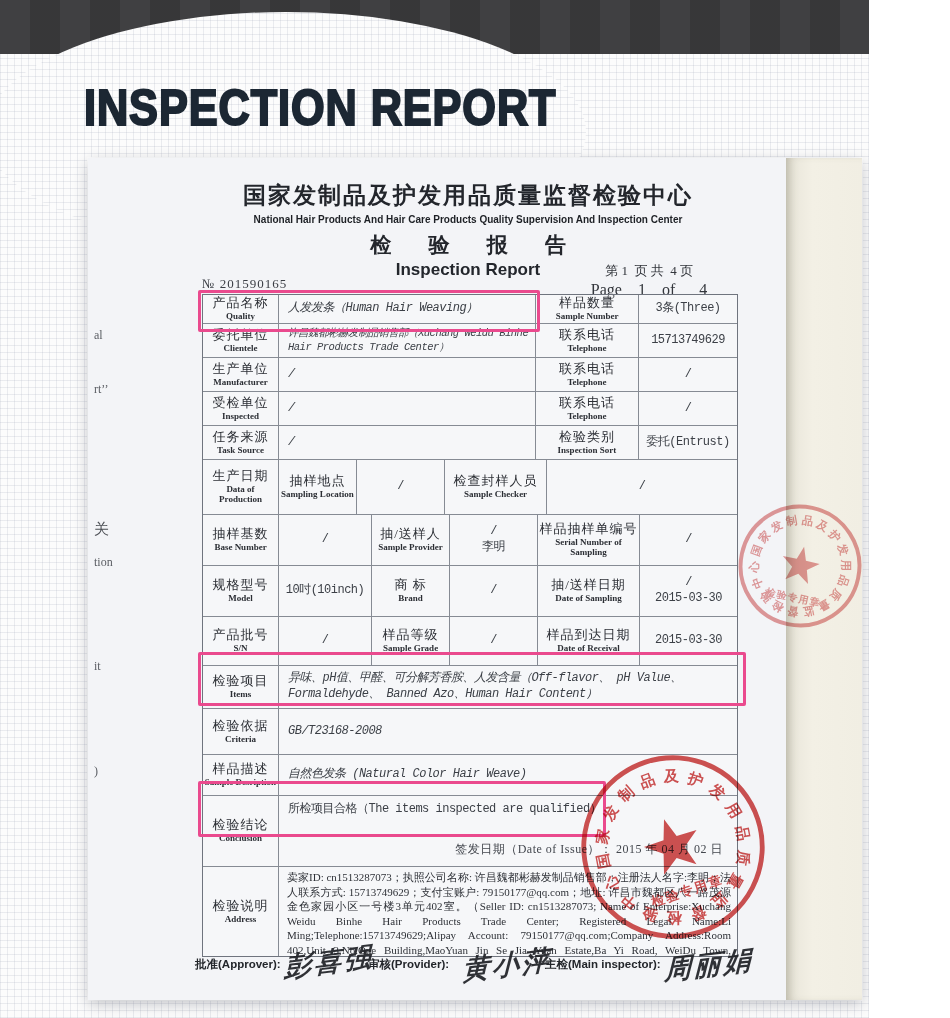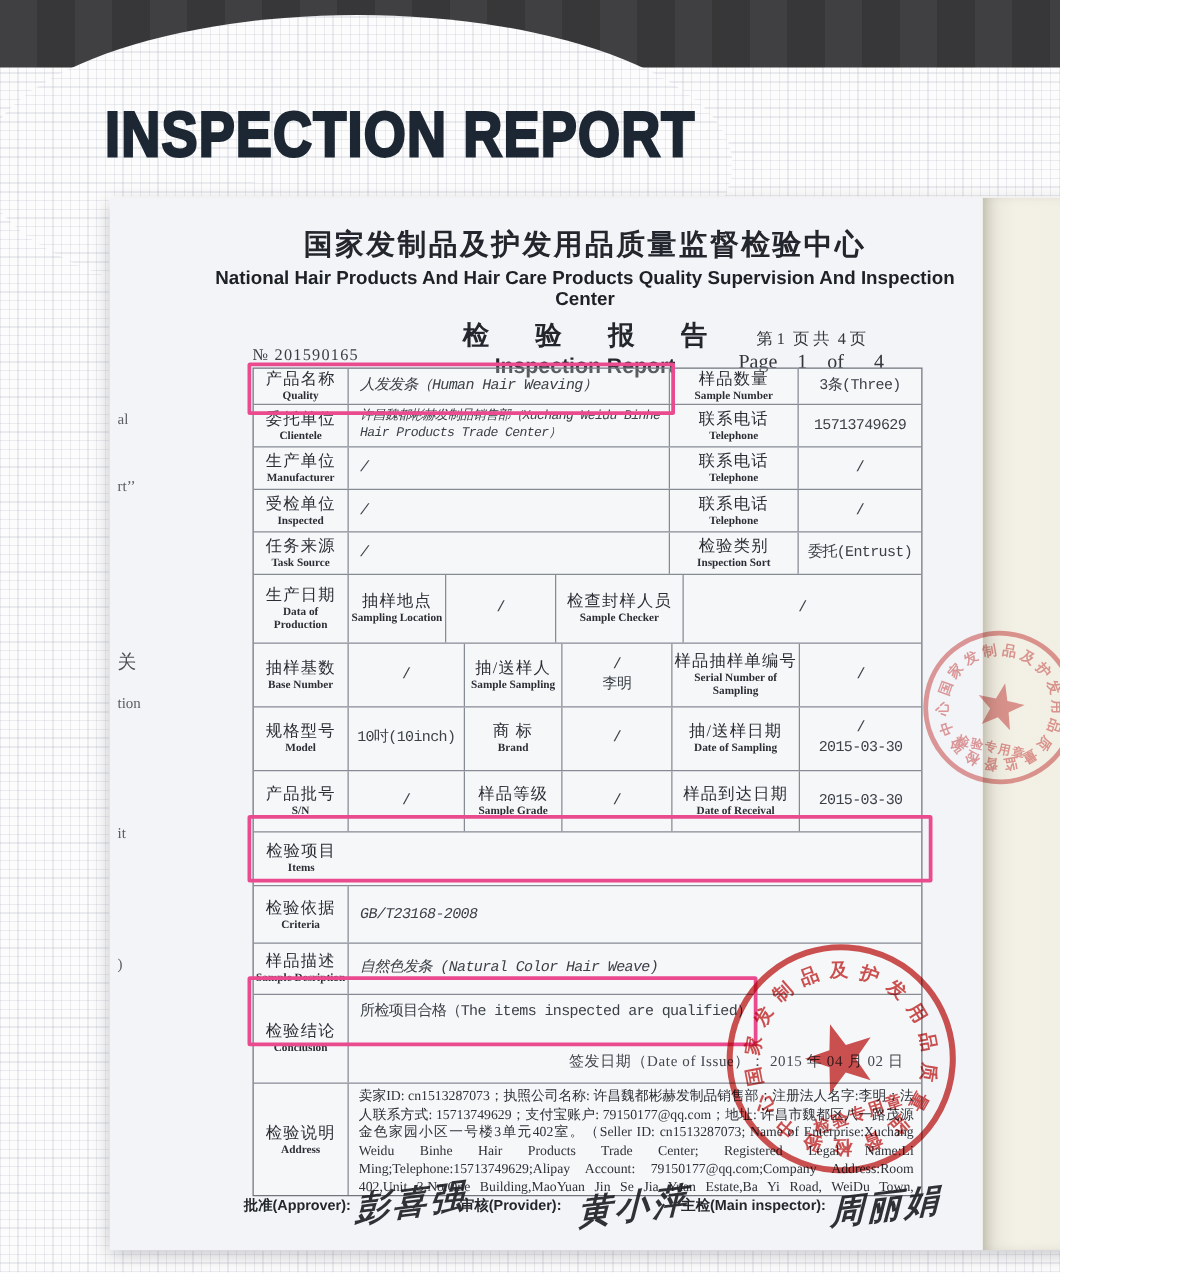--- a/index.html
+++ b/index.html
@@ -3,20 +3,21 @@
 <meta charset="utf-8">
 <style>
   html,body{margin:0;padding:0;background:#ffffff;}
   .stage{
     position:relative;width:848px;height:1018px;overflow:hidden;
     background-color:#fcfcfc;
     background-image:
       repeating-linear-gradient(0deg, rgba(168,174,190,.22) 0 1px, transparent 1px 7px),
       repeating-linear-gradient(90deg, rgba(168,174,190,.22) 0 1px, transparent 1px 7px);
     font-family:"Liberation Serif", serif;
+    padding-left:21px;
   }
   
   .top-band{
     position:absolute;left:0;top:0;width:950px;height:54px;background:#3a3a3c;
     background-image:repeating-linear-gradient(90deg, rgba(255,255,255,.03) 0 30px, rgba(0,0,0,.06) 30px 60px);
   }
   .dome{
     position:absolute;left:-14px;top:12px;width:600px;height:240px;border-radius:50%;
     background-color:#fcfcfc;
     background-image:
@@ -37,21 +38,21 @@
   .curl{
     position:absolute;right:0;top:0;bottom:0;width:76px;
     background:linear-gradient(90deg,#e7e4d8 0,#f3f0e5 35%,#f1eee3 100%);
     box-shadow:inset 8px 0 10px -5px rgba(110,105,85,.38);
   }
   .frag{position:absolute;left:6px;color:#5a5d63;font-size:12px;font-family:"Liberation Serif",serif;}
   .frag.cjk{font-size:15px;color:#4c4f55;}
   
   .doc-header{position:absolute;left:60px;top:22px;width:640px;text-align:center;color:#23262c;}
   .t-zh{font-size:23px;font-weight:600;letter-spacing:2px;}
-  .t-en{font-family:"Liberation Sans",sans-serif;font-size:15px;font-weight:bold;margin-top:3px;color:#1d2025;}
+  .t-en{font-family:"Liberation Sans",sans-serif;font-size:10px;font-weight:bold;margin-top:3px;color:#1d2025;}
   .r-zh{font-size:21px;font-weight:600;letter-spacing:16px;margin-top:6px;text-indent:16px;}
   .r-en{font-family:"Liberation Sans",sans-serif;font-size:17px;font-weight:bold;margin-top:1px;}
   .pageinfo{position:absolute;left:470px;top:104px;width:182px;text-align:center;color:#33363c;}
   .pageinfo .zh{font-size:13px;white-space:pre;}
   .pageinfo .en{font-size:16px;white-space:pre;margin-top:1px;}
   .report-no{position:absolute;left:114px;top:118px;font-size:13px;color:#3a3d44;letter-spacing:1px;}
   
   .tbl{position:absolute;left:114px;top:136px;width:534px;border:1px solid #6f747e;background:rgba(255,255,255,.25);}
   .tr{display:flex;border-bottom:1px solid #868b94;}
   .tr:last-child{border-bottom:none;}
@@ -204,21 +205,21 @@
       </div>
 
       <div class="tr h50">
         <div class="td lbl w-lbl">
           <div class="zh">抽样基数</div>
           <div class="en">Base Number</div>
         </div>
         <div class="td val wB-v1">/</div>
         <div class="td lbl wB-l2">
           <div class="zh">抽/送样人</div>
-          <div class="en">Sample Sampling</div>
+          <div class="en">Sample Provider</div>
         </div>
         <div class="td val wB-v2 two-line">
           <div>/</div>
           <div>李明</div>
         </div>
         <div class="td lbl wB-l3">
           <div class="zh">样品抽样单编号</div>
           <div class="en">Serial Number of Sampling</div>
         </div>
         <div class="td val wB-v3">/</div>
@@ -261,20 +262,21 @@
           <div class="en">Date of Receival</div>
         </div>
         <div class="td val wB-v3">2015-03-30</div>
       </div>
 
       <div class="tr h42">
         <div class="td lbl w-lbl">
           <div class="zh">检验项目</div>
           <div class="en">Items</div>
         </div>
+        <div class="td val left wC-v pad">异味、pH值、甲醛、可分解芳香胺、人发含量（Off-flavor、 pH Value、 Formaldehyde、 Banned Azo、Human Hair Content）</div>
       </div>
 
       <div class="tr h45">
         <div class="td lbl w-lbl">
           <div class="zh">检验依据</div>
           <div class="en">Criteria</div>
         </div>
         <div class="td val left wC-v">GB/T23168-2008</div>
       </div>
 

